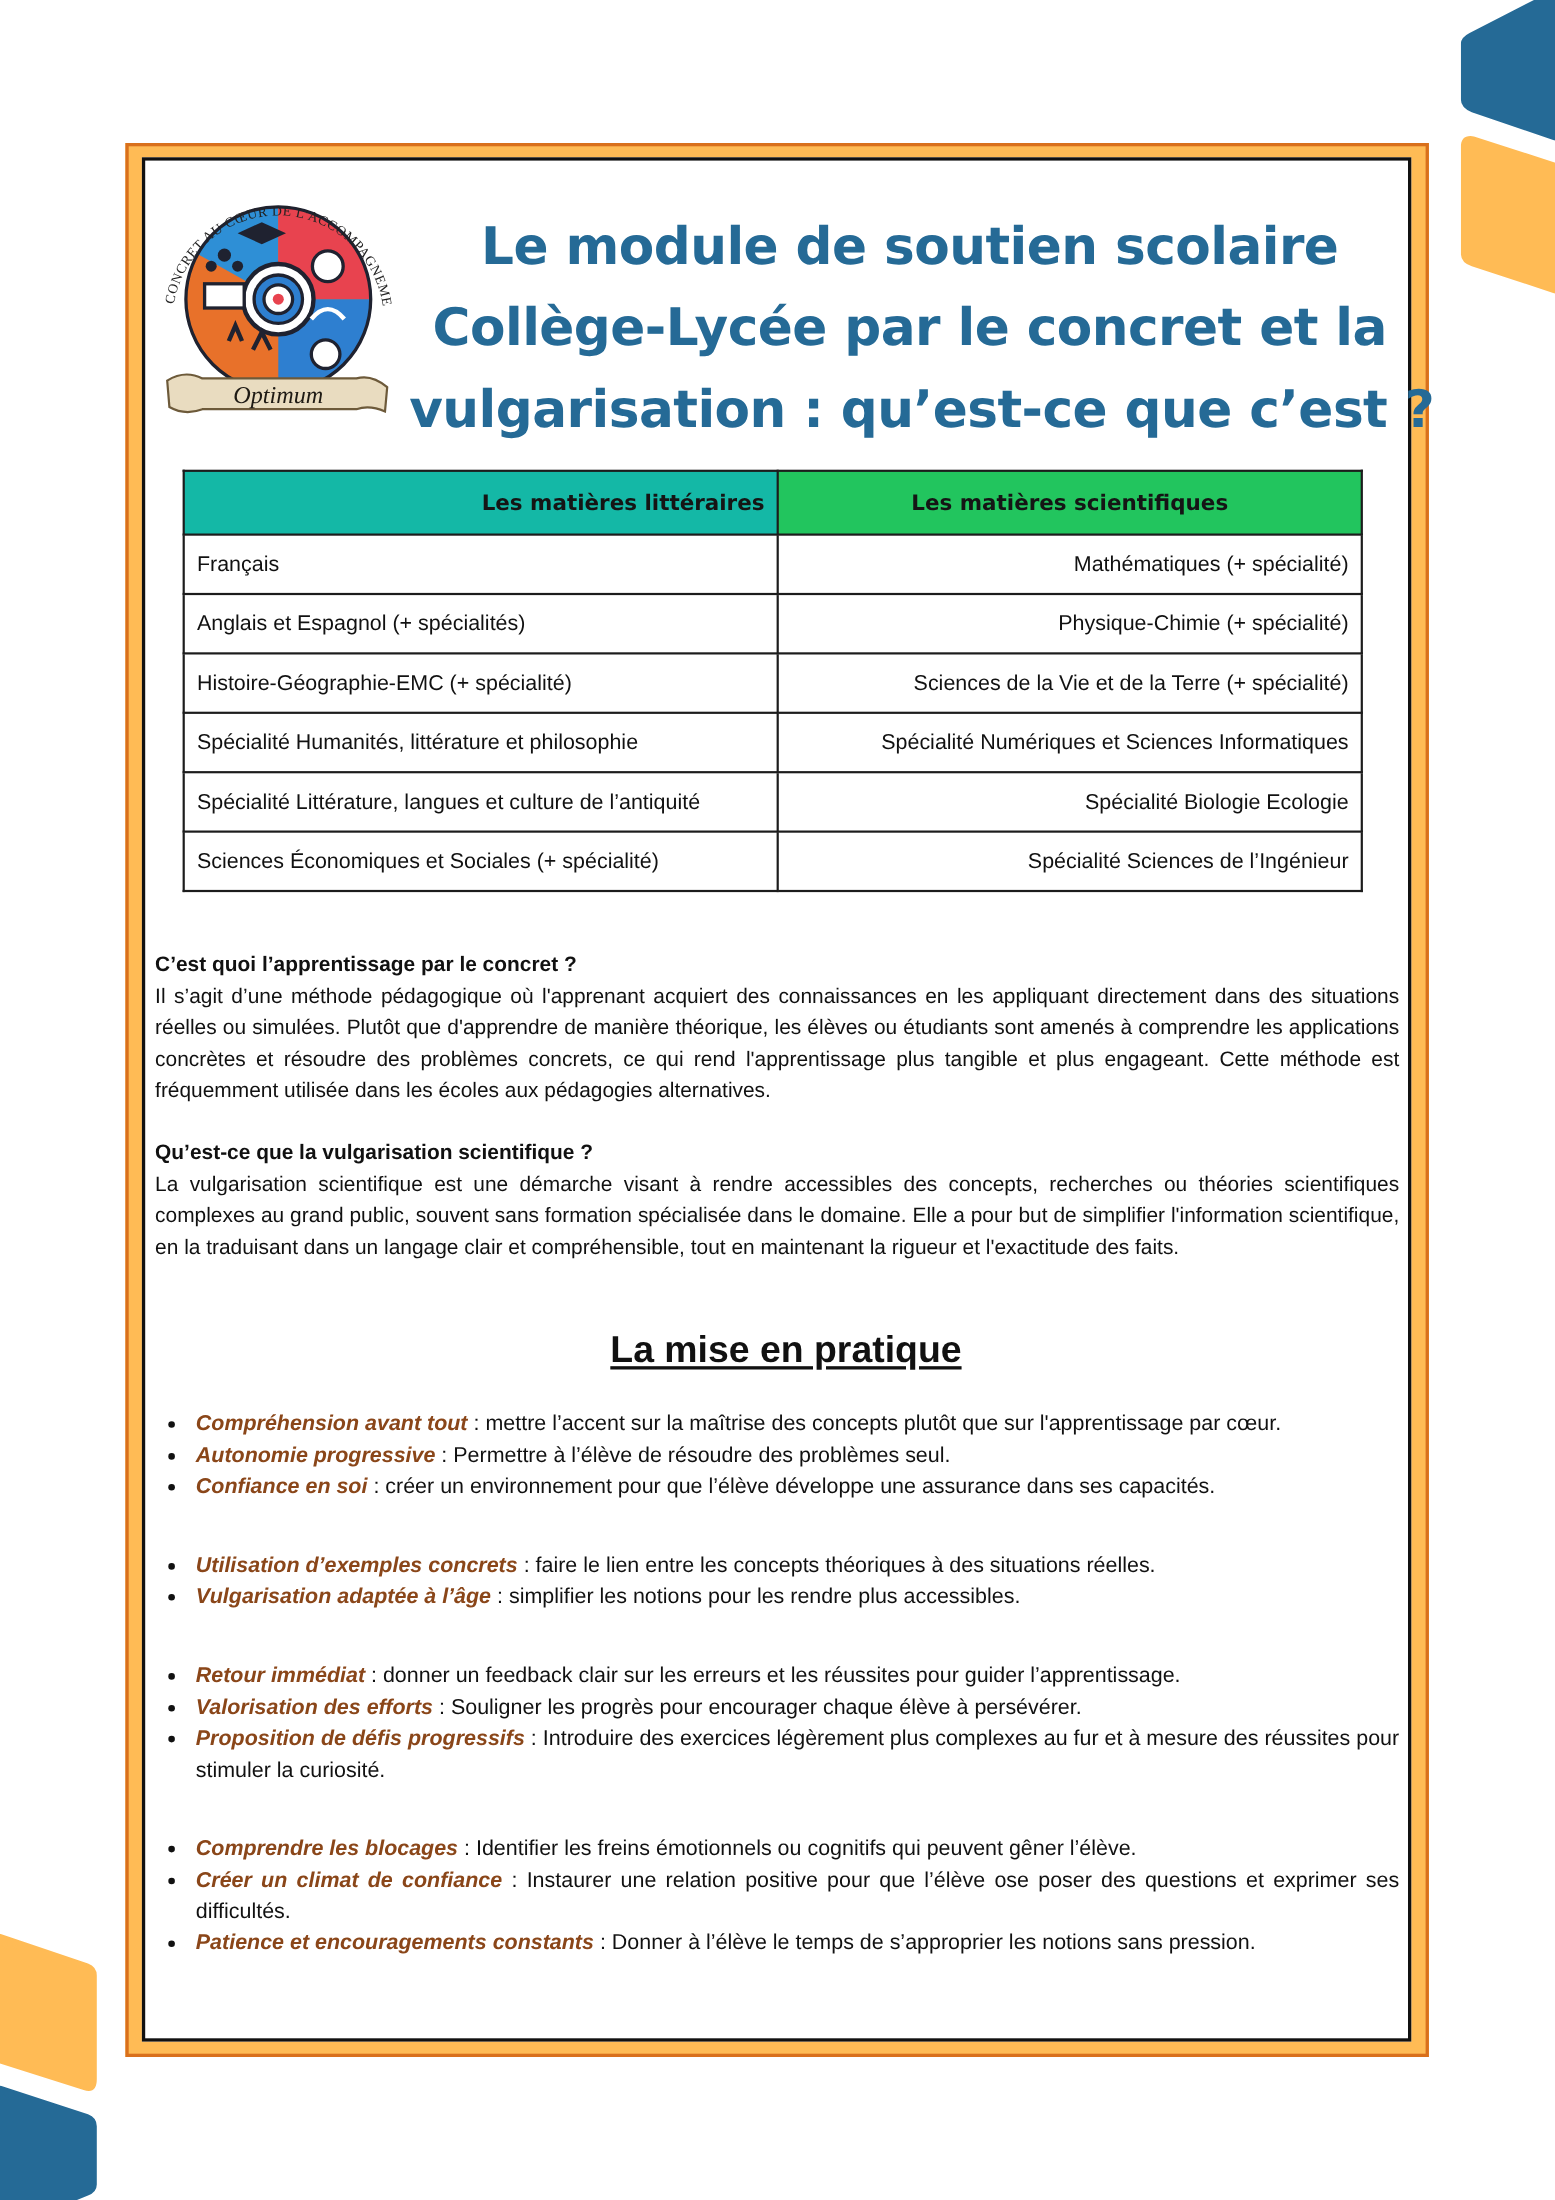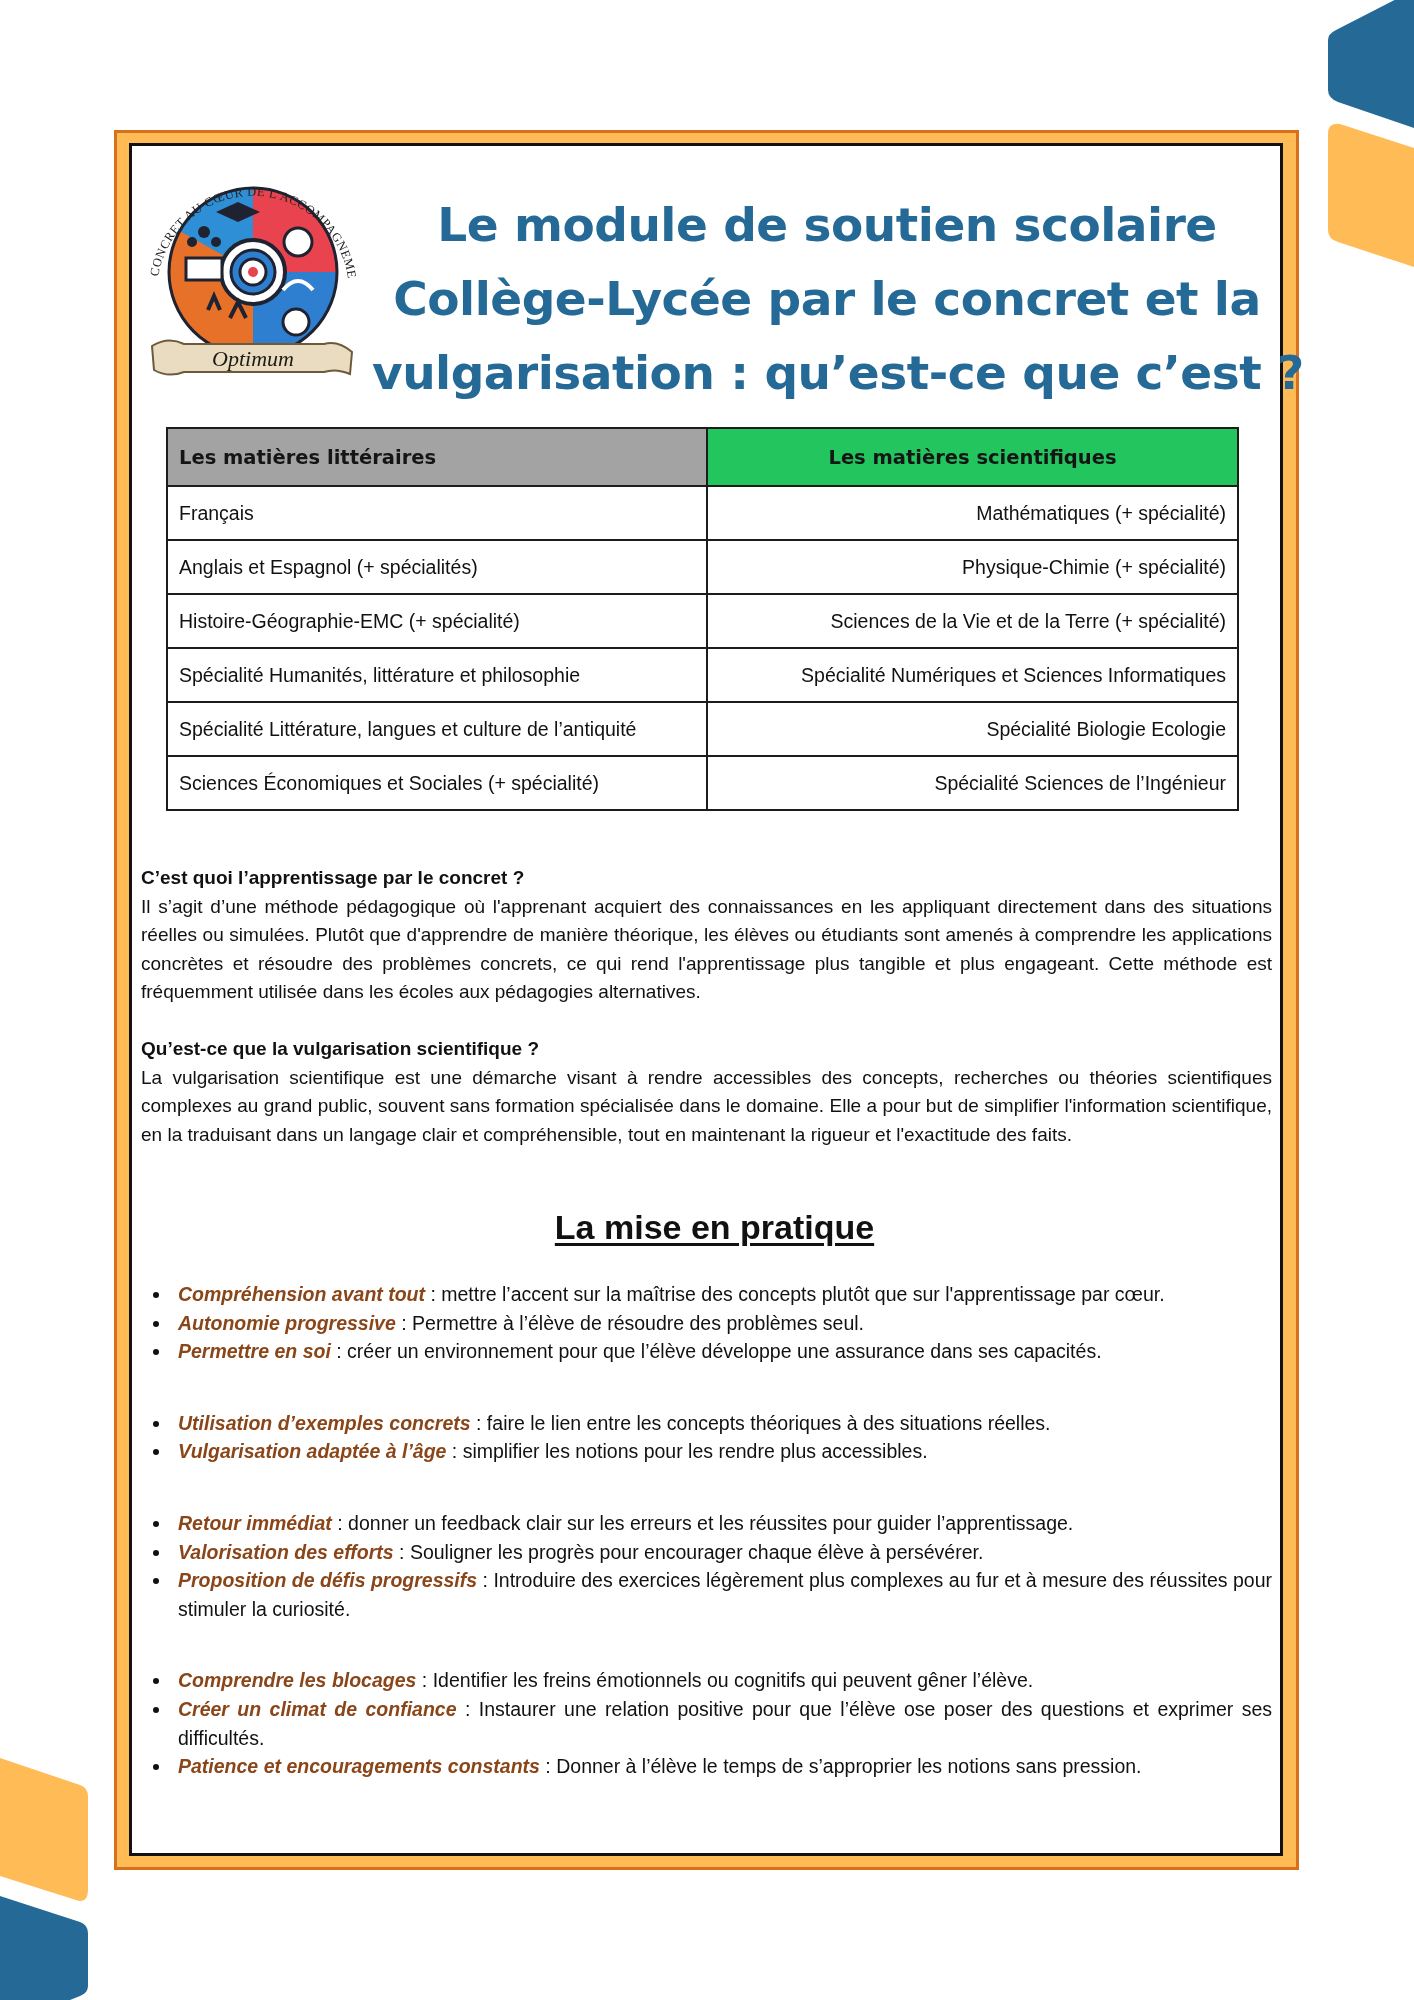--- a/index.html
+++ b/index.html
@@ -32,21 +32,21 @@
     position: absolute; left: 166px; top: 427px; width: 1073px;
     border-collapse: collapse; font-size: 19.5px;
   }
   table.subjects td, table.subjects th {
     border: 2px solid #1c1c1c; height: 54px; padding: 0 11px; box-sizing: border-box;
   }
   table.subjects th {
     height: 58px; font-family: "DejaVu Sans", sans-serif; font-weight: bold; font-size: 19.5px;
     color: #151515;
   }
-  th.col-lit { background: #a3a3a3; text-align: left; width: 540px; }
+  th.col-lit { background: #14b8a6; text-align: right; width: 540px; }
   th.col-sci { background: #22c55e; text-align: center; }
   td.lit { text-align: left; margin-left: 32px; }
   td.sci { text-align: right; }
   .body-text {
     position: absolute; left: 141px; width: 1131px;
     font-size: 19px; line-height: 28.6px; text-align: justify;
   }
   .body-text .q { font-weight: bold; display: block; text-align: left; }
   .section-title {
     position: absolute; left: 139px; width: 1151px; top: 1208px;
@@ -170,21 +170,21 @@
 <div class="body-text" style="top:1035px;">
   <span class="q">Qu’est-ce que la vulgarisation scientifique ?</span>
   <span>La vulgarisation scientifique est une démarche visant à rendre accessibles des concepts, recherches ou théories scientifiques complexes au grand public, souvent sans formation spécialisée dans le domaine. Elle a pour but de simplifier l'information scientifique, en la traduisant dans un langage clair et compréhensible, tout en maintenant la rigueur et l'exactitude des faits.</span>
 </div>
 
 <div class="section-title">La mise en pratique</div>
 
 <ul class="practice" id="practice-list">
     <li><span class="term">Compréhension avant tout</span><span> : mettre l’accent sur la maîtrise des concepts plutôt que sur l'apprentissage par cœur.</span></li>
     <li><span class="term">Autonomie progressive</span><span> : Permettre à l’élève de résoudre des problèmes seul.</span></li>
-    <li><span class="term">Permettre en soi</span><span> : créer un environnement pour que l’élève développe une assurance dans ses capacités.</span></li>
+    <li><span class="term">Confiance en soi</span><span> : créer un environnement pour que l’élève développe une assurance dans ses capacités.</span></li>
     <li class="gap"><span class="term">Utilisation d’exemples concrets</span><span> : faire le lien entre les concepts théoriques à des situations réelles.</span></li>
     <li><span class="term">Vulgarisation adaptée à l’âge</span><span> : simplifier les notions pour les rendre plus accessibles.</span></li>
     <li class="gap"><span class="term">Retour immédiat</span><span> : donner un feedback clair sur les erreurs et les réussites pour guider l’apprentissage.</span></li>
     <li><span class="term">Valorisation des efforts</span><span> : Souligner les progrès pour encourager chaque élève à persévérer.</span></li>
     <li><span class="term">Proposition de défis progressifs</span><span> : Introduire des exercices légèrement plus complexes au fur et à mesure des réussites pour stimuler la curiosité.</span></li>
     <li class="gap"><span class="term">Comprendre les blocages</span><span> : Identifier les freins émotionnels ou cognitifs qui peuvent gêner l’élève.</span></li>
     <li><span class="term">Créer un climat de confiance</span><span> : Instaurer une relation positive pour que l’élève ose poser des questions et exprimer ses difficultés.</span></li>
     <li><span class="term">Patience et encouragements constants</span><span> : Donner à l’élève le temps de s’approprier les notions sans pression.</span></li>
   </ul>
 

